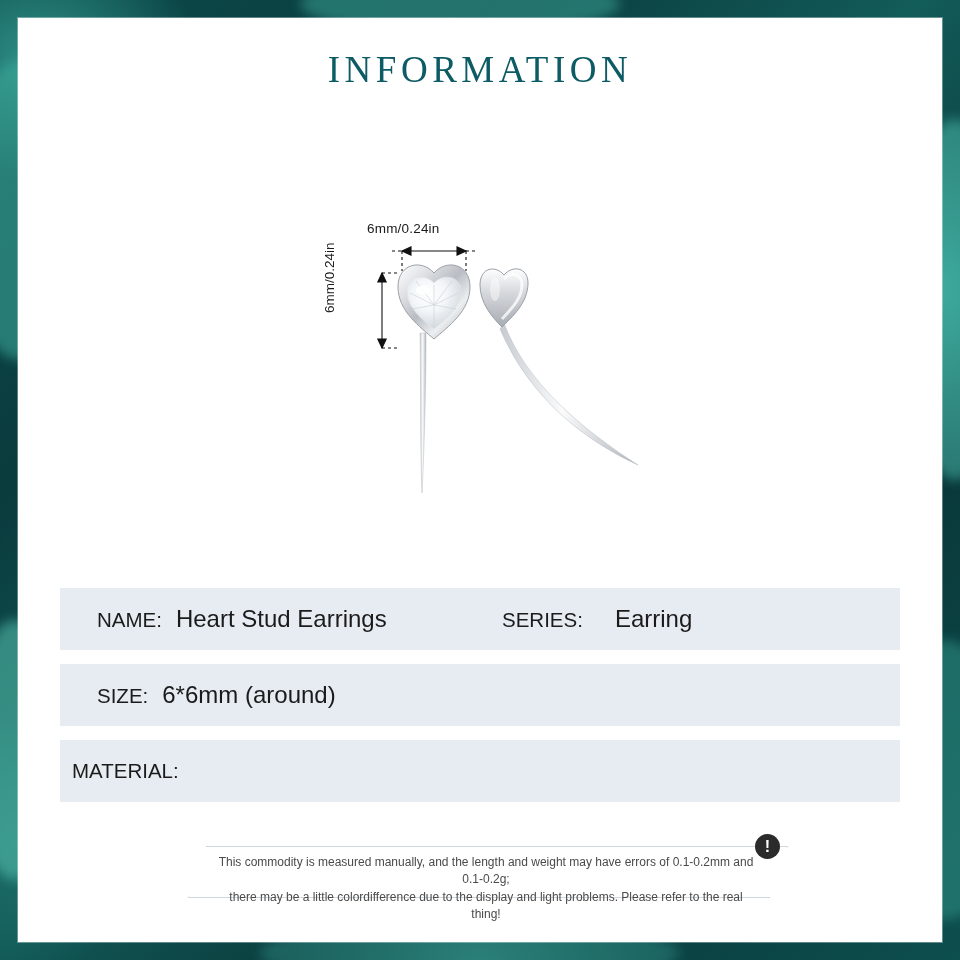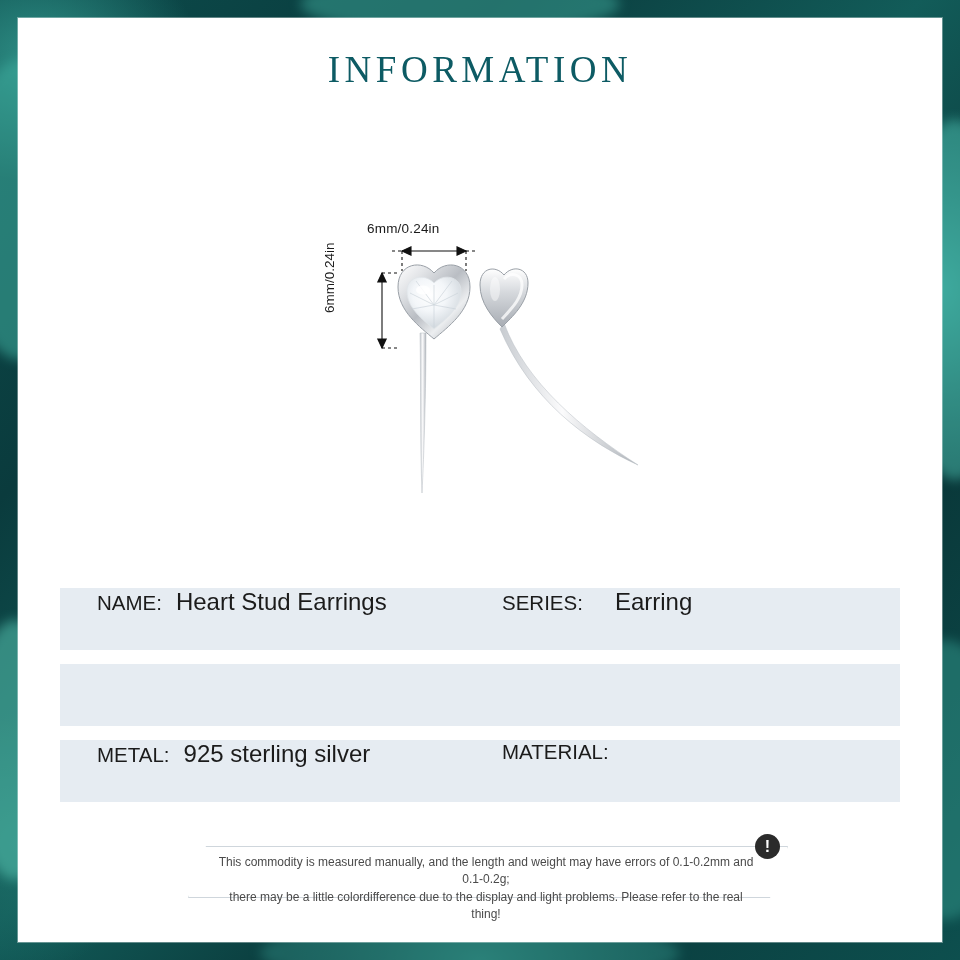--- a/index.html
+++ b/index.html
@@ -89,20 +89,21 @@
   
   .info-table {
     position: absolute;
     left: 42px;
     top: 570px;
     width: 840px;
   }
   .info-row {
     display: flex;
     height: 62px;
+    align-items: center;
     margin-bottom: 14px;
     background: #e6ecf2;
   }
   .cell {
     display: flex;
     align-items: baseline;
     box-sizing: border-box;
   }
   .cell.left { width: 430px; padding-left: 37px; }
   .cell.right { flex: 1; padding-left: 12px; gap: 18px; }
@@ -270,27 +271,27 @@
           <span class="lbl">NAME:</span>
           <span class="val">Heart Stud Earrings</span>
         </div>
         <div class="cell right">
           <span class="lbl">SERIES:</span>
           <span class="val">Earring</span>
         </div>
       </div>
 
       <div class="info-row">
+        <div class="cell left">
+          <span class="lbl">SIZE:</span>
+          <span class="val">6*6mm (around)</span>
+        </div>
       </div>
 
       <div class="info-row">
-        <div class="cell left">
-          <span class="lbl">METAL:</span>
-          <span class="val">925 sterling silver</span>
-        </div>
         <div class="cell right">
           <span class="lbl">MATERIAL:</span>
         </div>
       </div>
 
     </div>
 
     <div class="note-wrap">
       <div class="note-banner"></div>
       <div class="note-text">

